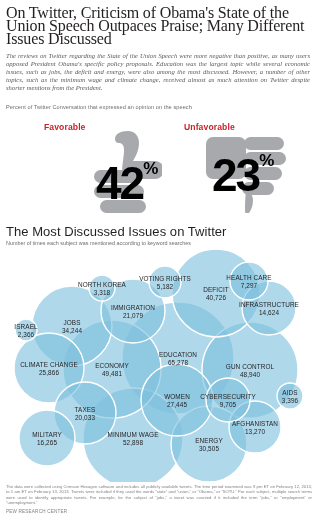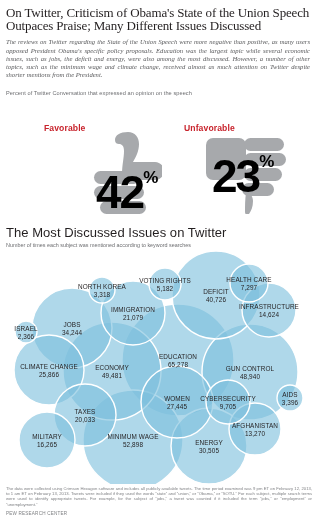--- a/index.html
+++ b/index.html
@@ -20,21 +20,21 @@
     position: relative;
     width: 320px;
     height: 522px;
     padding: 0;
     box-sizing: border-box;
   }
 
   
   .headline {
     font-family: "Liberation Serif", serif;
-    font-size: 13px;
+    font-size: 16px;
     line-height: 13.2px;
     color: #231f20;
     margin: 0;
     padding: 6px 10px 0 6px;
     font-weight: normal;
     letter-spacing: -0.15px;
   }
 
   .deck {
     font-family: "Liberation Serif", serif;
@@ -52,21 +52,21 @@
     line-height: 7px;
     color: #6d6e71;
     padding: 11px 6px 0 6px;
     letter-spacing: 0.08px;
   }
 
   
   .thumbs {
     position: relative;
     height: 112px;
-    margin-top: 19px;
+    margin-top: 4px;
   }
 
   .thumb-group {
     position: absolute;
     top: 0;
   }
   .thumb-group.fav  { left: 34px;  width: 130px; }
   .thumb-group.unfav{ left: 180px; width: 130px; }
 
   .thumb-label {
@@ -98,21 +98,21 @@
     font-family: "Liberation Sans", sans-serif;
   }
   .big-number .pct {
     font-size: 17px;
     letter-spacing: 0;
     vertical-align: super;
     position: relative;
     top: -9px;
     left: 0px;
   }
-  .thumb-group.fav .big-number   { left: 62px; top: 48px; }
+  .thumb-group.fav .big-number   { left: 62px; top: 40px; }
   .thumb-group.unfav .big-number { left: 32px; top: 32px; }
 
   
   .section-title {
     font-size: 13px;
     font-weight: normal;
     line-height: 10.4px;
     color: #231f20;
     padding: 0 6px;
     letter-spacing: 0.05px;

